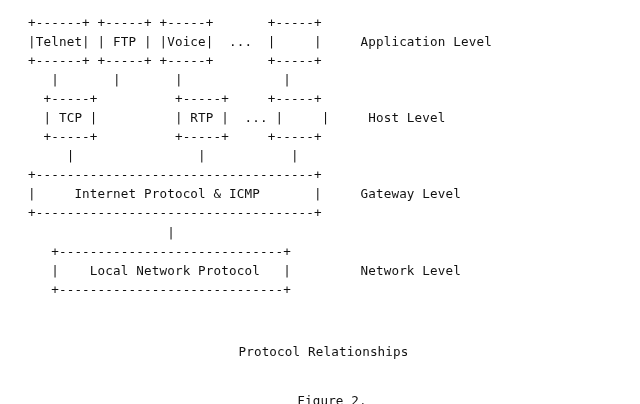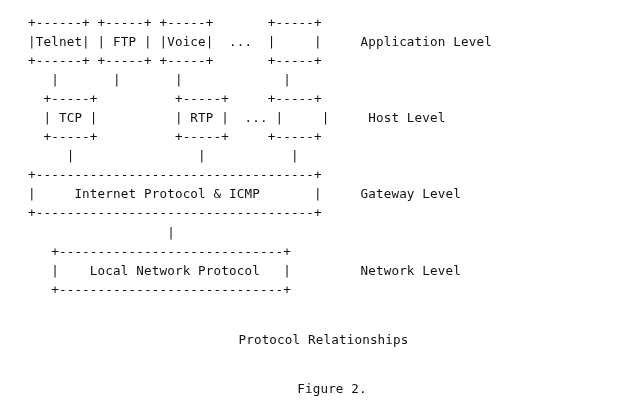--- a/index.html
+++ b/index.html
@@ -45,21 +45,21 @@
     text-align: center;
     font-family: "DejaVu Sans Mono", "Liberation Mono", monospace;
     font-size: 12.6px;
     line-height: 19.05px;
     letter-spacing: 0.15px;
     color: #111111;
     font-weight: 500;
   }
   .caption-title {
     display: block;
-    margin: 0;
+    margin: 12px;
     padding-left: 7px;
   }
   .caption-figure {
     display: block;
     margin: 0;
     margin-top: 30px;
     padding-left: 24px;
   }
 </style>
 </head>

